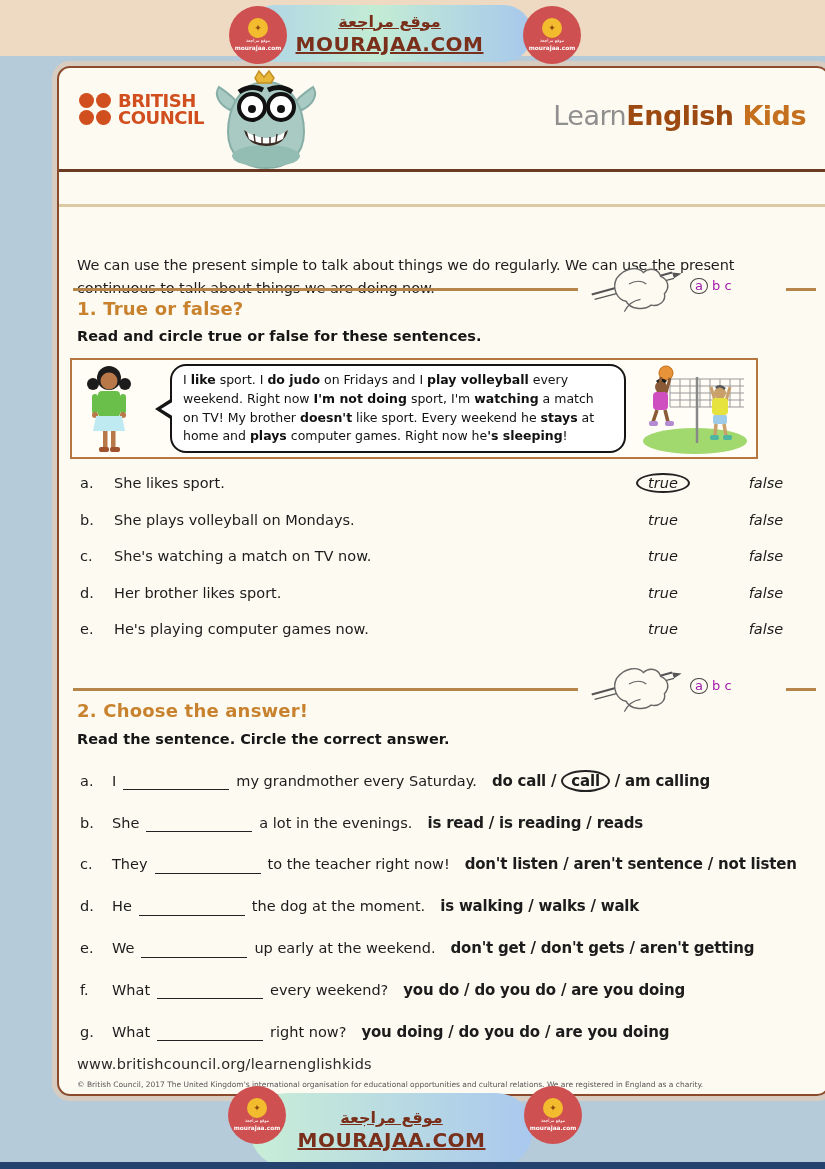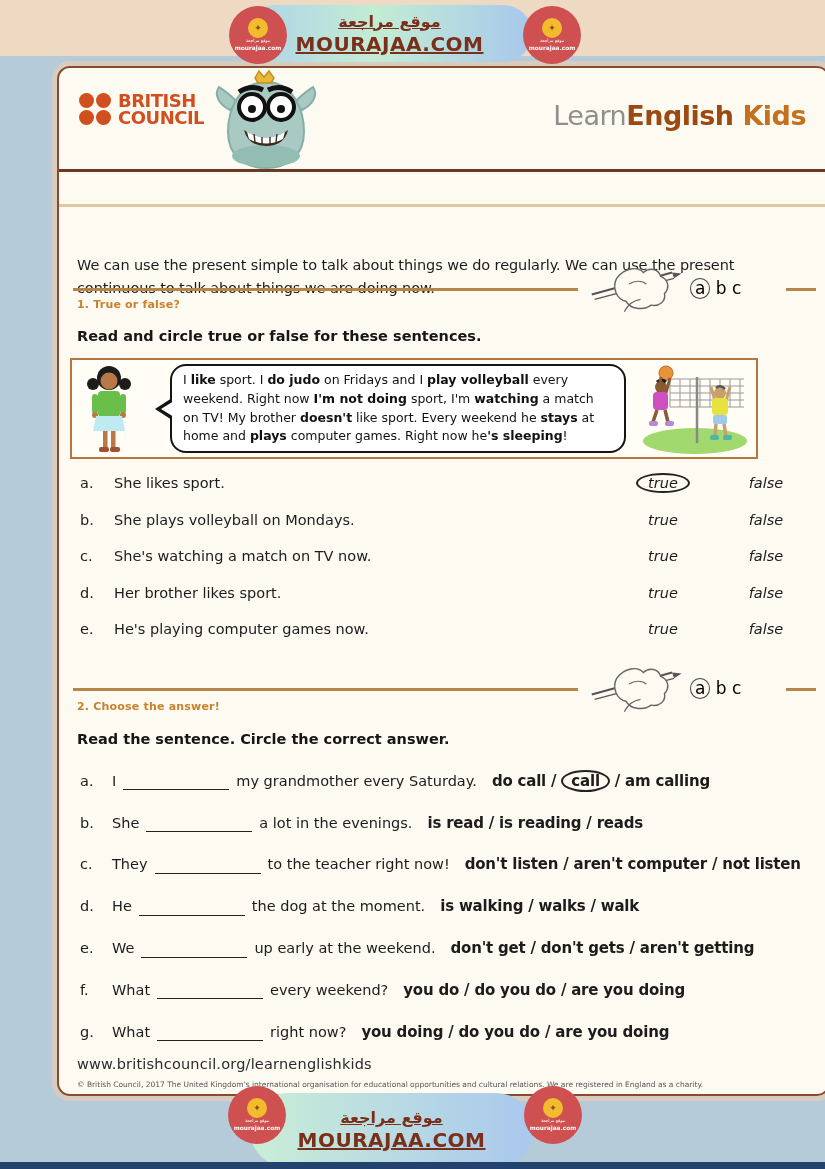--- a/index.html
+++ b/index.html
@@ -42,24 +42,24 @@
   .hdr-divider{top:101px;left:0;right:0;height:3px;background:#6b3a22;}
   
   .title{left:18px;top:107px;font-size:20.5px;font-weight:600;color:#141414;letter-spacing:.2px;}
   .title-rule{top:136px;left:0;right:0;height:3px;background:#dcc9a2;}
   .intro{left:18px;top:144px;width:676px;font-size:14.5px;line-height:1.62;color:#1c1c1c;font-weight:500;letter-spacing:-.1px;margin-top:42px;}
   
   .section-rule{left:0;width:100%;height:70px;}
   .section-rule .line-main{position:absolute;left:14px;top:20px;width:505px;height:3px;background:#b5854a;}
   .section-rule .line-end{position:absolute;right:12px;top:20px;width:30px;height:3px;background:#b5854a;}
   .section-rule .pencil-wrap{position:absolute;left:527px;top:-12px;width:178px;height:72px;}
-  .section-rule .abc{position:absolute;left:104px;top:22px;font-size:17px;color:#000000;white-space:nowrap;}
+  .section-rule .abc{position:absolute;left:104px;top:22px;font-size:13px;color:#a21caf;white-space:nowrap;}
   .circle-a{display:inline-block;border:1.5px solid #444;border-radius:50%;padding:0 4px;line-height:1.1;}
   .rule-1{top:200px;} .rule-2{top:600px;}
-  .sec-h{left:18px;font-size:11px;font-weight:700;color:#c8822e;letter-spacing:.2px;}
+  .sec-h{left:18px;font-size:18px;font-weight:700;color:#c8822e;letter-spacing:.2px;}
   .h1{top:230px;} .h2{top:632px;}
   .sec-instr{left:18px;font-size:14.5px;font-weight:600;color:#161616;}
   .instr1{top:260px;} .instr2{top:663px;}
   
   .speech-box{left:11px;top:290px;width:688px;height:101px;border:2px solid #b5773f;border-radius:0;
               background:#fffdf6;display:flex;align-items:center;padding:3px 6px;gap:14px;}
   .speech-box svg{flex:none;}
   .bubble{flex:1;position:relative;margin-left:16px;border:2.5px solid #151515;border-radius:16px;
           padding:5px 11px;font-size:12.5px;line-height:1.5;background:#fff;color:#111;}
   .bubble .tail1{position:absolute;left:-17px;top:32px;width:0;height:0;
@@ -292,21 +292,21 @@
         <span>She</span>
         <span class="q-blank"></span>
         <span class="q-after">a lot in the evenings.</span>
         <span class="q-opts"><span>is read</span><span class="sep">/</span><span>is reading</span><span class="sep">/</span><span>reads</span></span>
       </div>
       <div class="q-row">
         <span class="q-letter">c.</span>
         <span>They</span>
         <span class="q-blank"></span>
         <span class="q-after">to the teacher right now!</span>
-        <span class="q-opts"><span>don't listen</span><span class="sep">/</span><span>aren't computer</span><span class="sep">/</span><span>not listen</span></span>
+        <span class="q-opts"><span>don't listen</span><span class="sep">/</span><span>aren't sentence</span><span class="sep">/</span><span>not listen</span></span>
       </div>
       <div class="q-row">
         <span class="q-letter">d.</span>
         <span>He</span>
         <span class="q-blank"></span>
         <span class="q-after">the dog at the moment.</span>
         <span class="q-opts"><span>is walking</span><span class="sep">/</span><span>walks</span><span class="sep">/</span><span>walk</span></span>
       </div>
       <div class="q-row">
         <span class="q-letter">e.</span>

